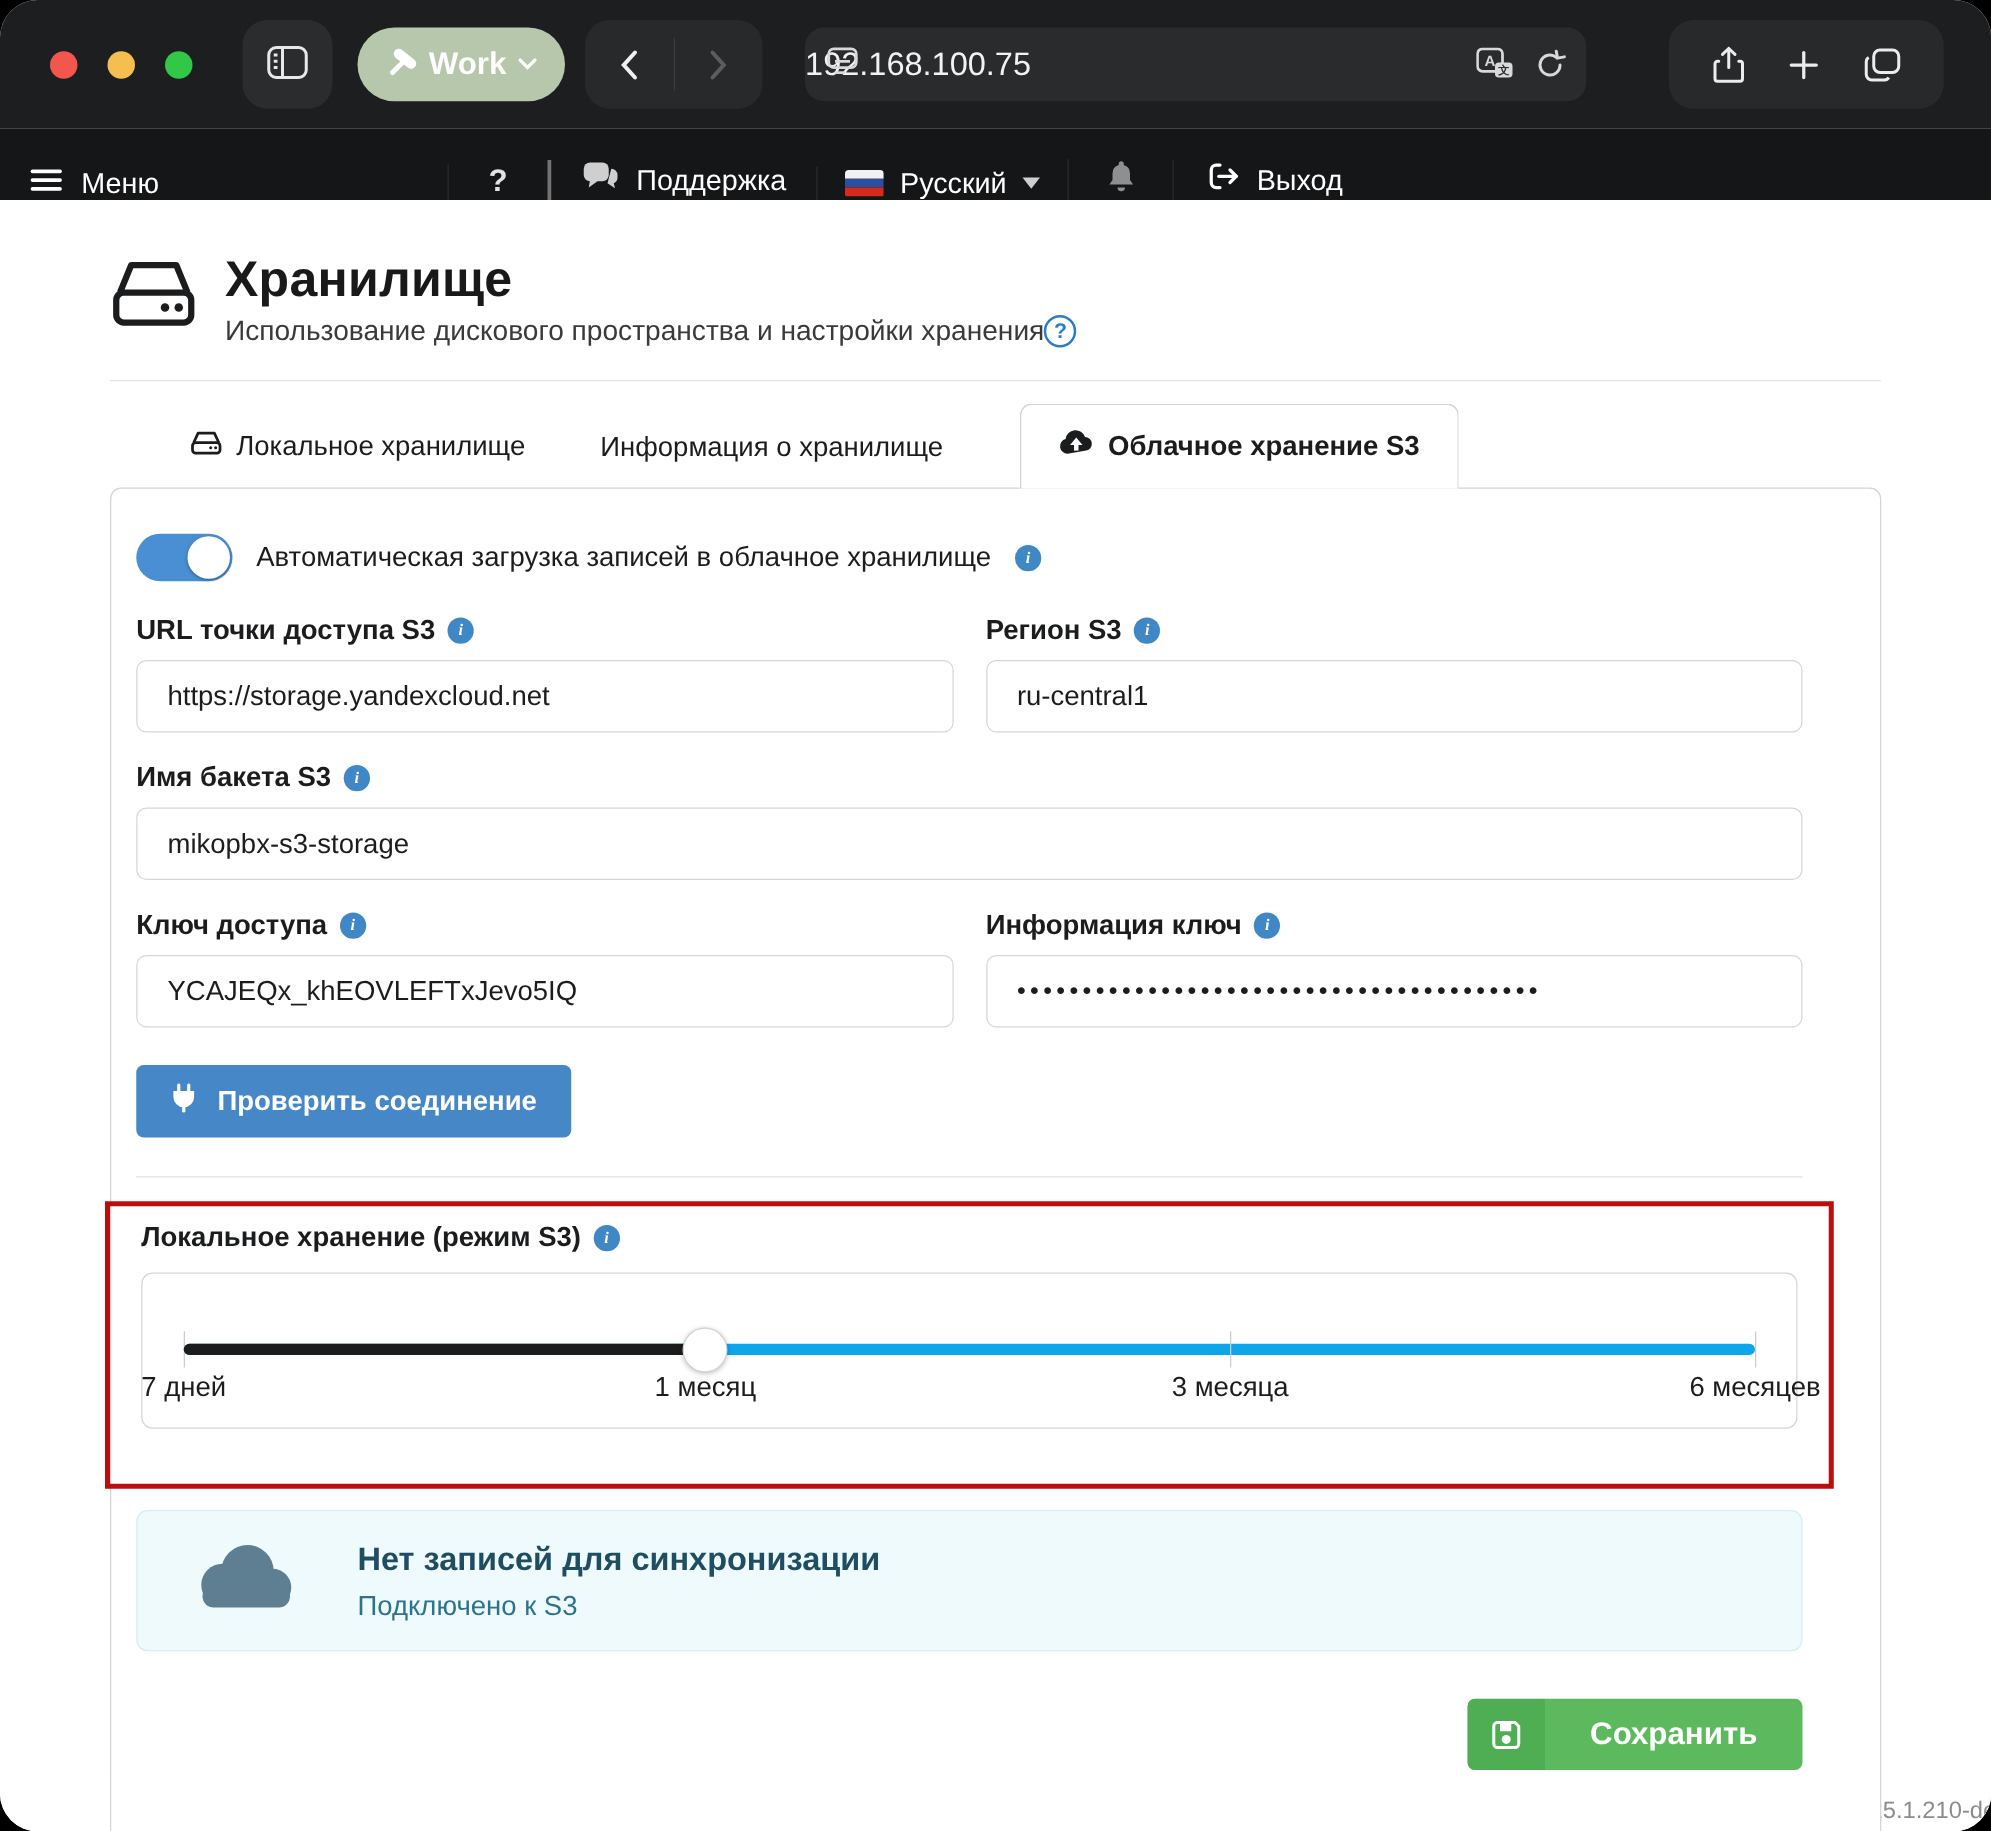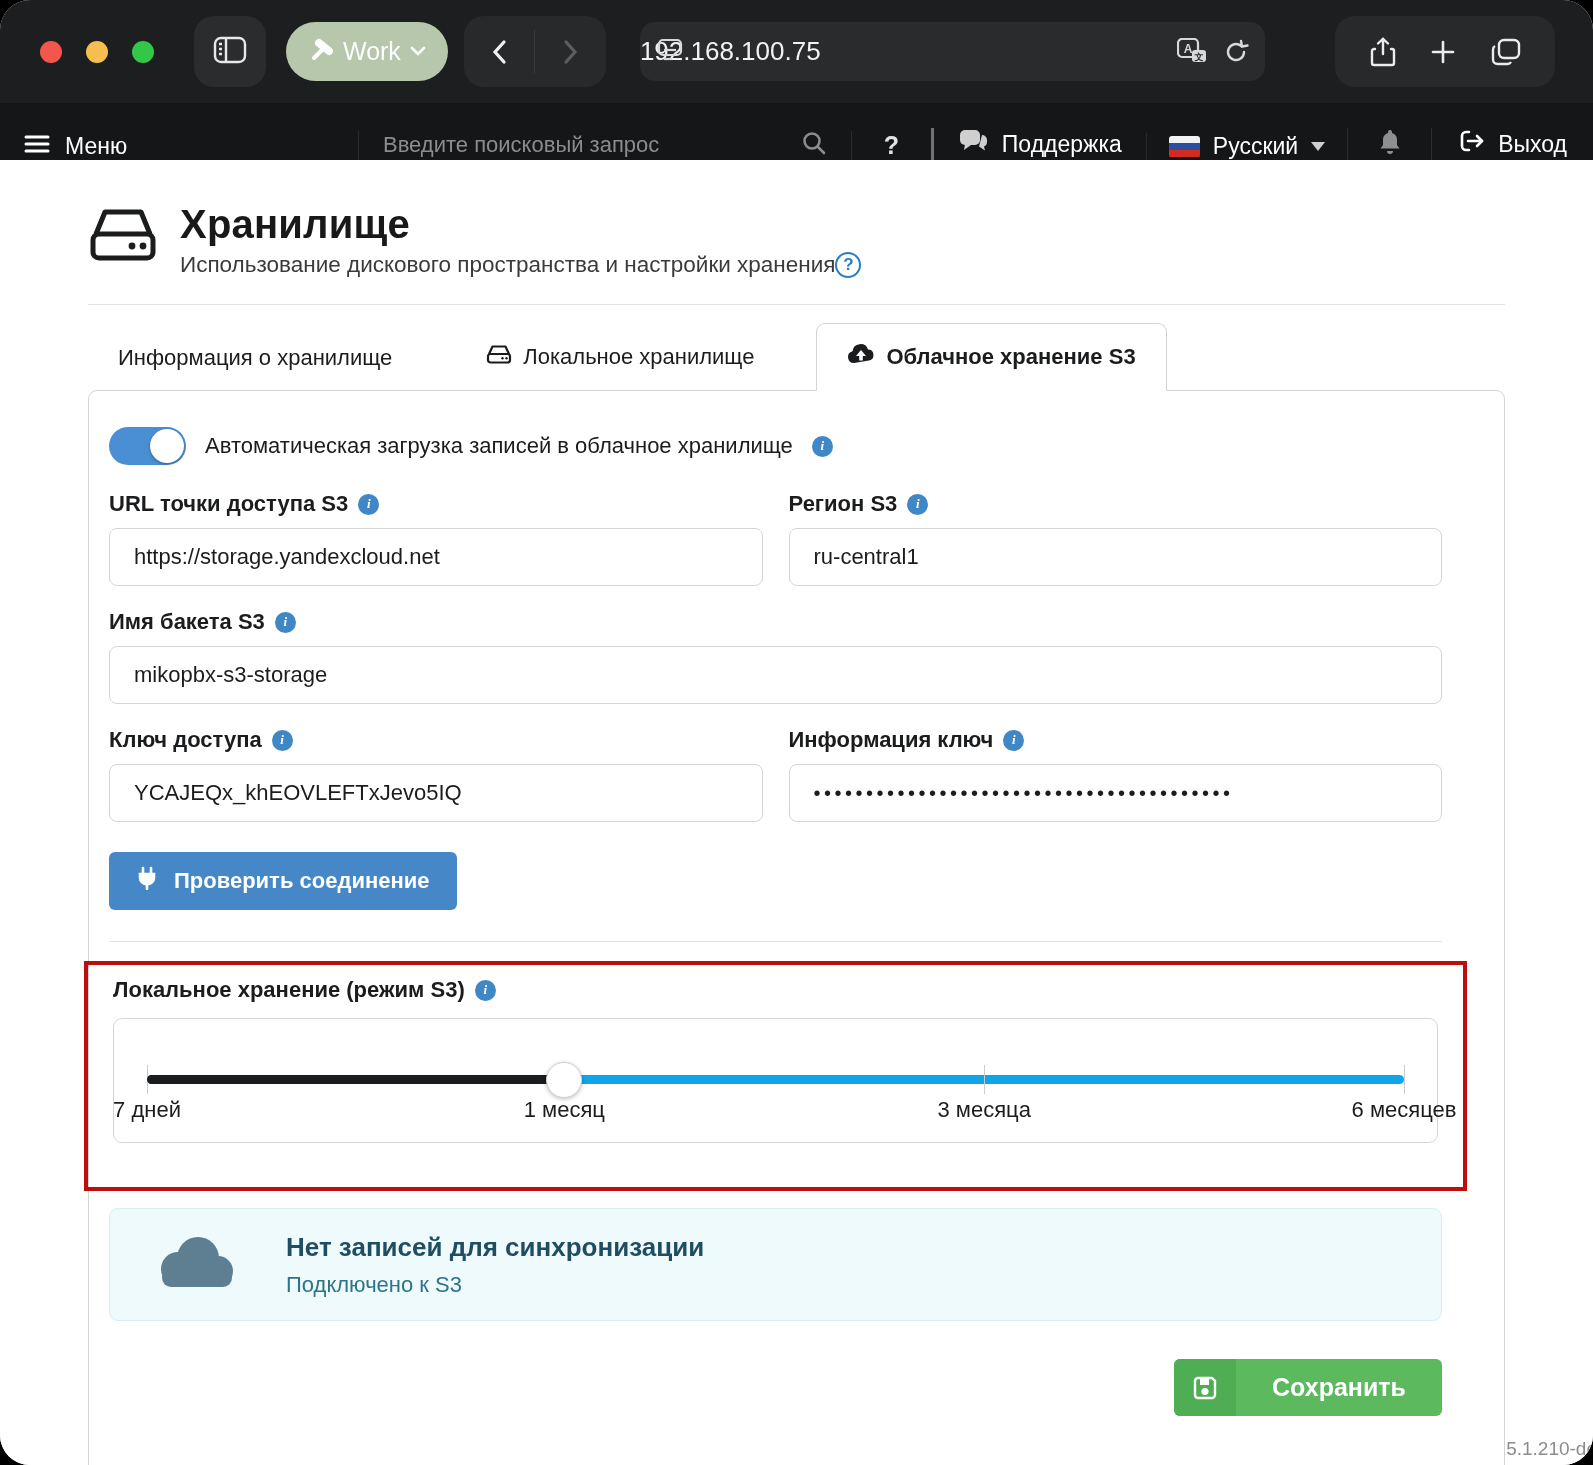--- a/index.html
+++ b/index.html
@@ -10,21 +10,21 @@
   
   .browser-bar{ height:103px; background:#1d1e20; display:flex; align-items:center; }
   .traffic{ display:flex; gap:24px; margin-left:40px; }
   .light{ width:22px; height:22px; border-radius:50%; display:inline-block; }
   .light.red{ background:#f2564d; } .light.yellow{ background:#f5bf4f; } .light.green{ background:#33c748; }
   .chrome-btn{ border:none; cursor:pointer; background:#2b2c2e; color:#eee; display:flex;
                align-items:center; justify-content:center; }
   .sidebar-btn{ width:72px; height:71px; border-radius:20px; margin-left:40px; }
   .profile-pill{ height:59px; border-radius:30px; background:#b6c7ab; border:none; margin-left:20px;
                  display:flex; align-items:center; gap:9px; padding:0 22px; color:#fff; cursor:pointer; }
-  .profile-pill .plabel{ font-size:25px; font-weight:400; color:#fdfdfd; }
+  .profile-pill .plabel{ font-size:25px; font-weight:700; color:#fdfdfd; }
   .navgroup{ margin-left:16px; width:142px; height:71px; background:#28292b; border-radius:20px;
              display:flex; overflow:hidden; }
   .navgroup button{ flex:1; background:transparent; border:none; display:flex; align-items:center;
                     justify-content:center; cursor:pointer; }
   .navgroup .sep{ width:1px; background:#3a3b3d; margin:14px 0; }
   .url-bar{ position:relative; margin-left:34px; width:625px; height:59px; background:#2a2b2d;
             border-radius:15px; display:flex; align-items:center; padding:0 16px; }
   .url-text{ position:absolute; left:0; right:0; text-align:left; color:#f2f2f2; font-size:26px; }
   .url-right{ margin-left:auto; display:flex; align-items:center; gap:16px; z-index:1; }
   .right-group{ margin-left:auto; margin-right:38px; width:220px; height:71px; background:#28292b;
@@ -231,29 +231,20 @@
       <span>
         <svg width="26" height="20" viewBox="0 0 26 20" stroke="#fff" stroke-width="3" stroke-linecap="round">
           <line x1="2" y1="3" x2="24" y2="3"></line>
             <line x1="2" y1="10" x2="24" y2="10"></line>
             <line x1="2" y1="17" x2="24" y2="17"></line>
         </svg>
       </span>
       <span>Меню</span>
     </div>
     <div class="cell-spacer"></div>
-    <div class="cell-search">
-      <input type="text" placeholder="Введите поисковый запрос" style="">
-      <span>
-        <svg width="26" height="26" viewBox="0 0 26 26" fill="none" stroke="#8b8c8e" stroke-width="2.6" stroke-linecap="round">
-          <circle cx="11" cy="11" r="7.5"></circle>
-            <line x1="16.5" y1="16.5" x2="23" y2="23"></line>
-        </svg>
-      </span>
-    </div>
     <div class="cell-help">
       <span>?</span>
     </div>
     <div class="cell-support">
       <span>
         <svg width="32" height="26" viewBox="0 0 32 26">
           <rect x="2" y="2" width="20" height="15" rx="5" fill="#cfcfcf"></rect>
           <path d="M7 16 l-1 6 7 -5 z" fill="#cfcfcf"></path>
           <path d="M24 7 a5 5 0 0 1 5 5 v2 a5 5 0 0 1 -3 4.6 l1 4 -6 -4" fill="#cfcfcf"></path>
         </svg>
@@ -305,33 +296,33 @@
         <div class="page-sub">
           <span>Использование дискового пространства и настройки хранения</span>
           <span class="q-circle">?</span>
         </div>
       </div>
     </div>
 
     <hr class="hr">
 
     <div class="tabbar">
-      <div class="tab">
-        <span>Информация о хранилище</span>
-      </div>
       <div class="tab" style="margin-left:34px;">
         <span>
           <svg width="26" height="22" viewBox="0 0 26 22" fill="none" stroke="#1b1c1d" stroke-width="2.2" stroke-linejoin="round">
             <path d="M3 11 L6.5 3.5 H19.5 L23 11"></path>
             <rect x="2" y="11" width="22" height="8.5" rx="2.5"></rect>
             <circle cx="16.5" cy="15.2" r="1.2" fill="#1b1c1d" stroke="none"></circle>
             <circle cx="20.5" cy="15.2" r="1.2" fill="#1b1c1d" stroke="none"></circle>
           </svg>
         </span>
         <span>Локальное хранилище</span>
+      </div>
+      <div class="tab">
+        <span>Информация о хранилище</span>
       </div>
       <div class="tab active" style="margin-left:32px;">
         <span>
           <svg width="28" height="22" viewBox="0 0 28 22">
             <path d="M7 20 a6 6 0 0 1 -1.5 -11.8 A8 8 0 0 1 21 6.5 a5.5 5.5 0 0 1 1 10.9 z" fill="#1b1c1d"></path>
             <polygon points="14,7 19,13 9,13" fill="#fff"></polygon>
             <rect x="12.2" y="12" width="3.6" height="5.5" fill="#fff"></rect>
           </svg>
         </span>
         <span>Облачное хранение S3</span>

